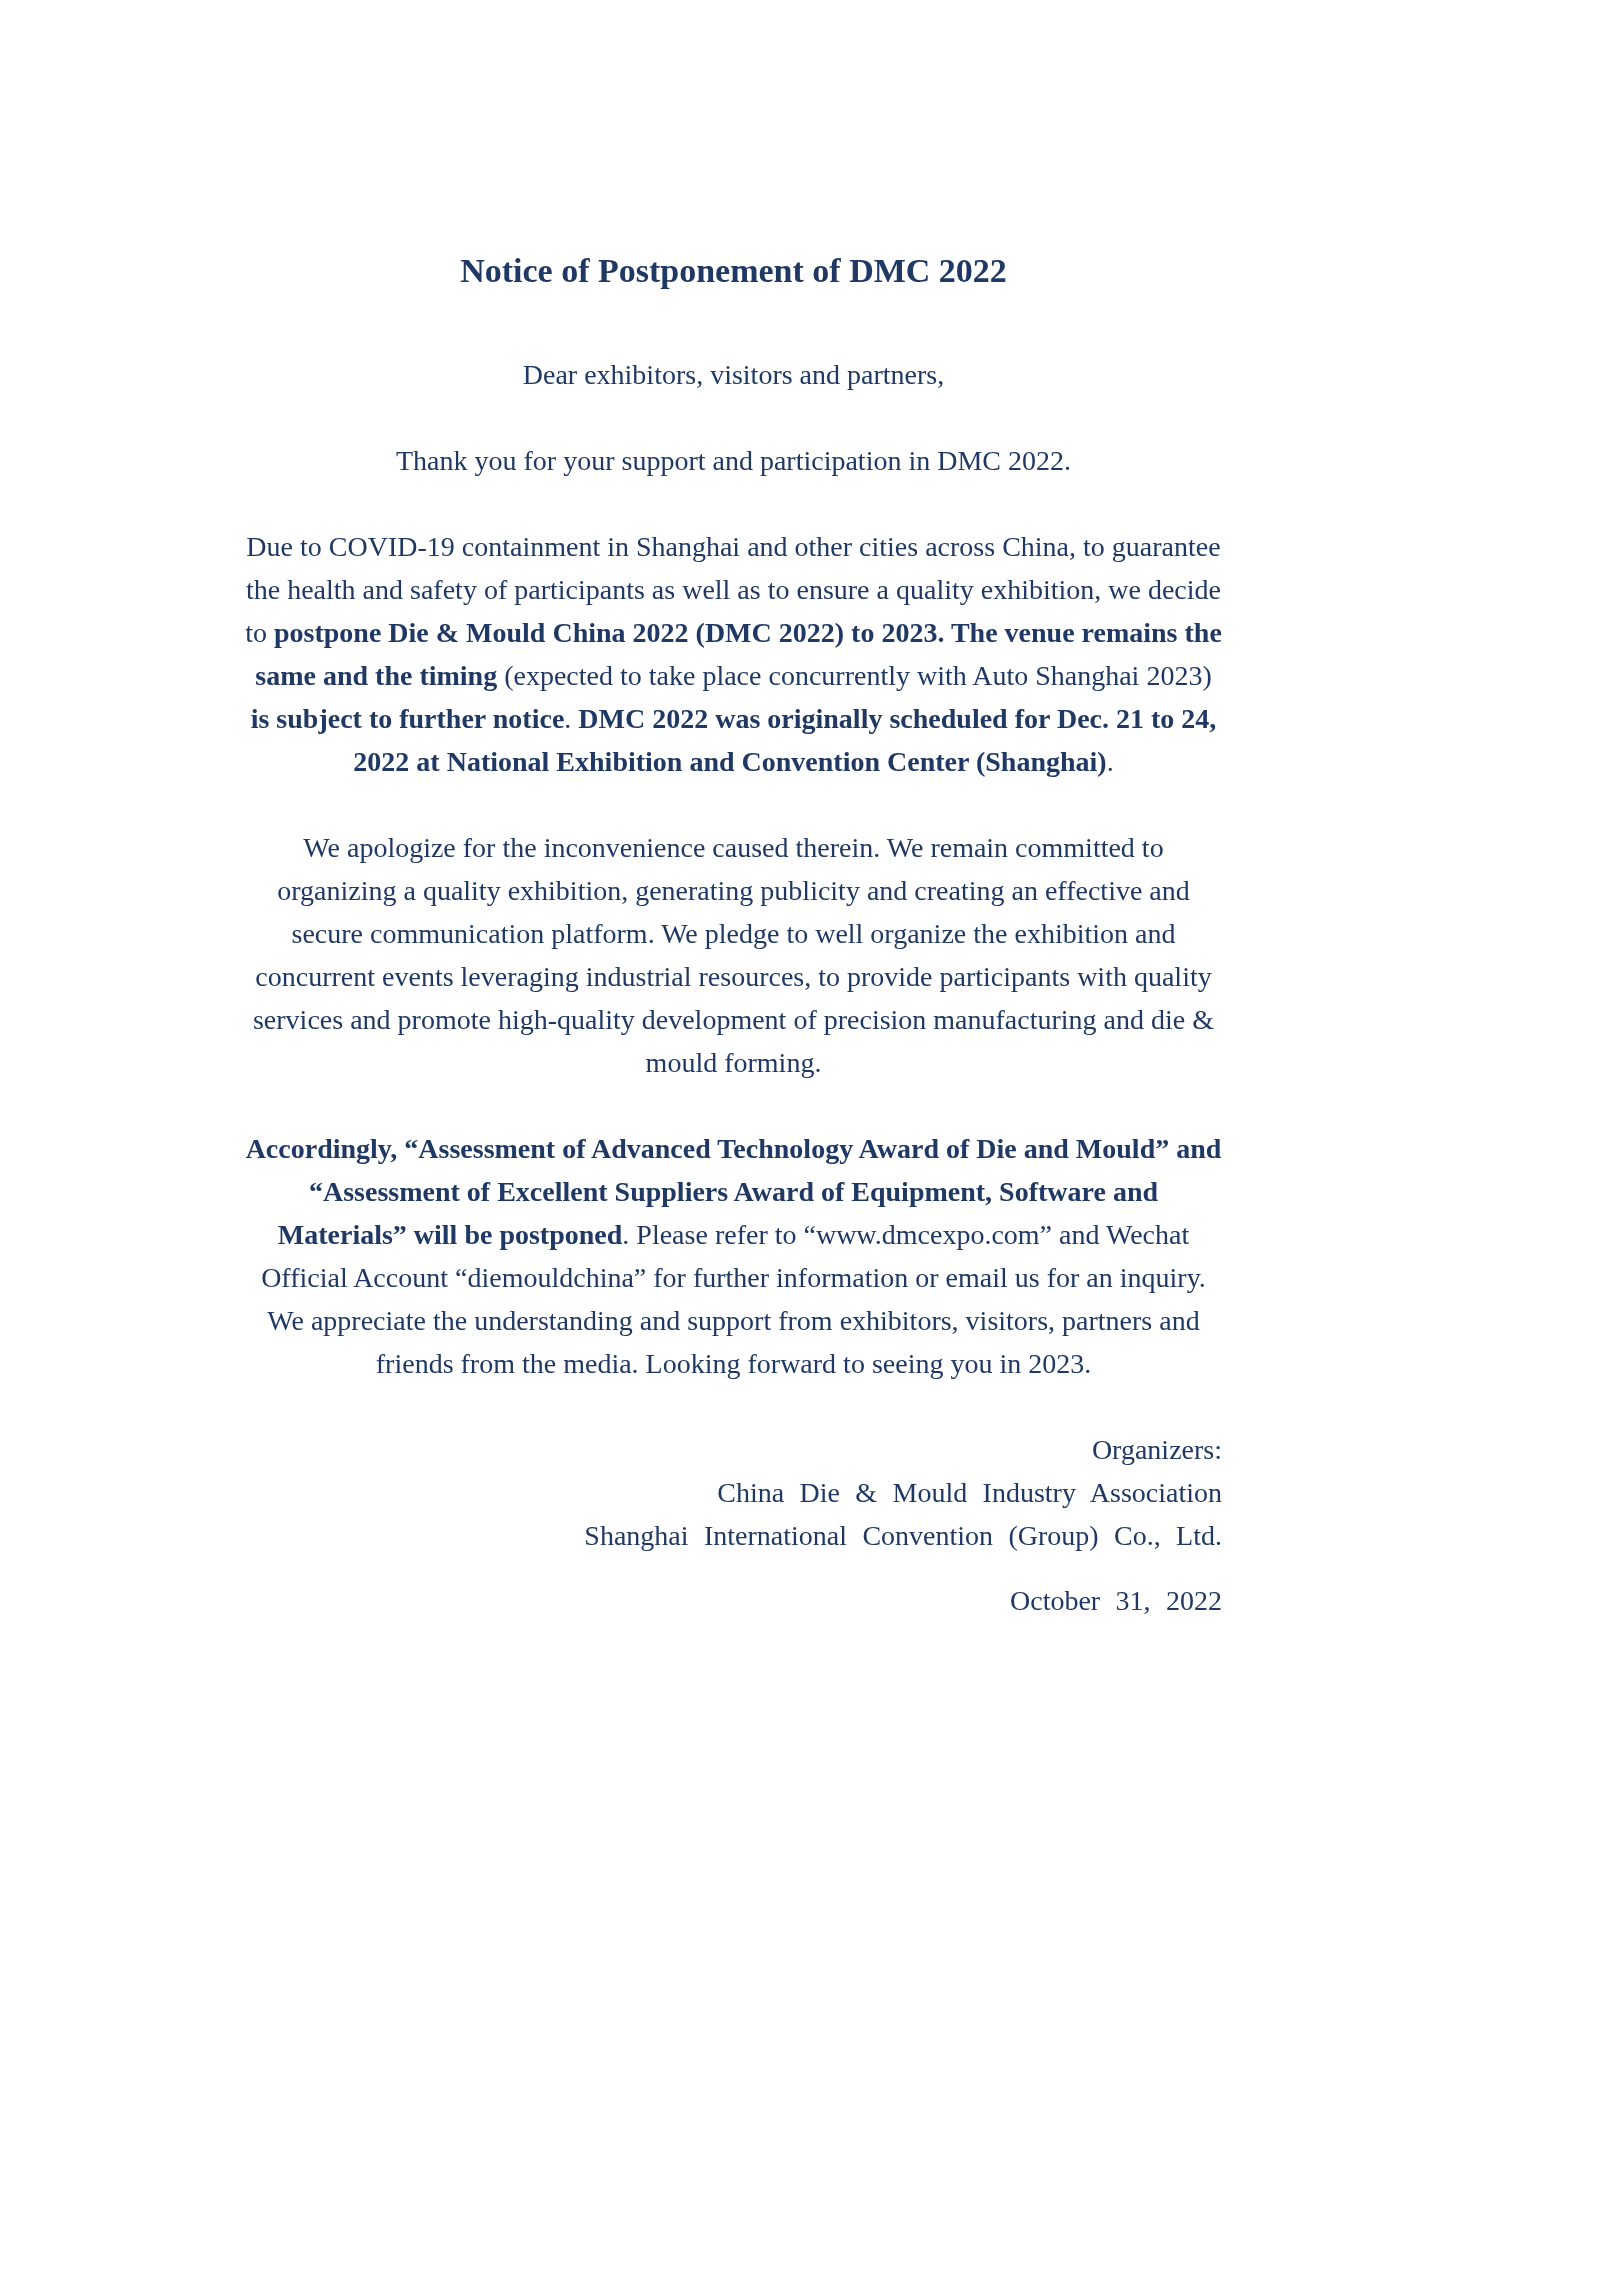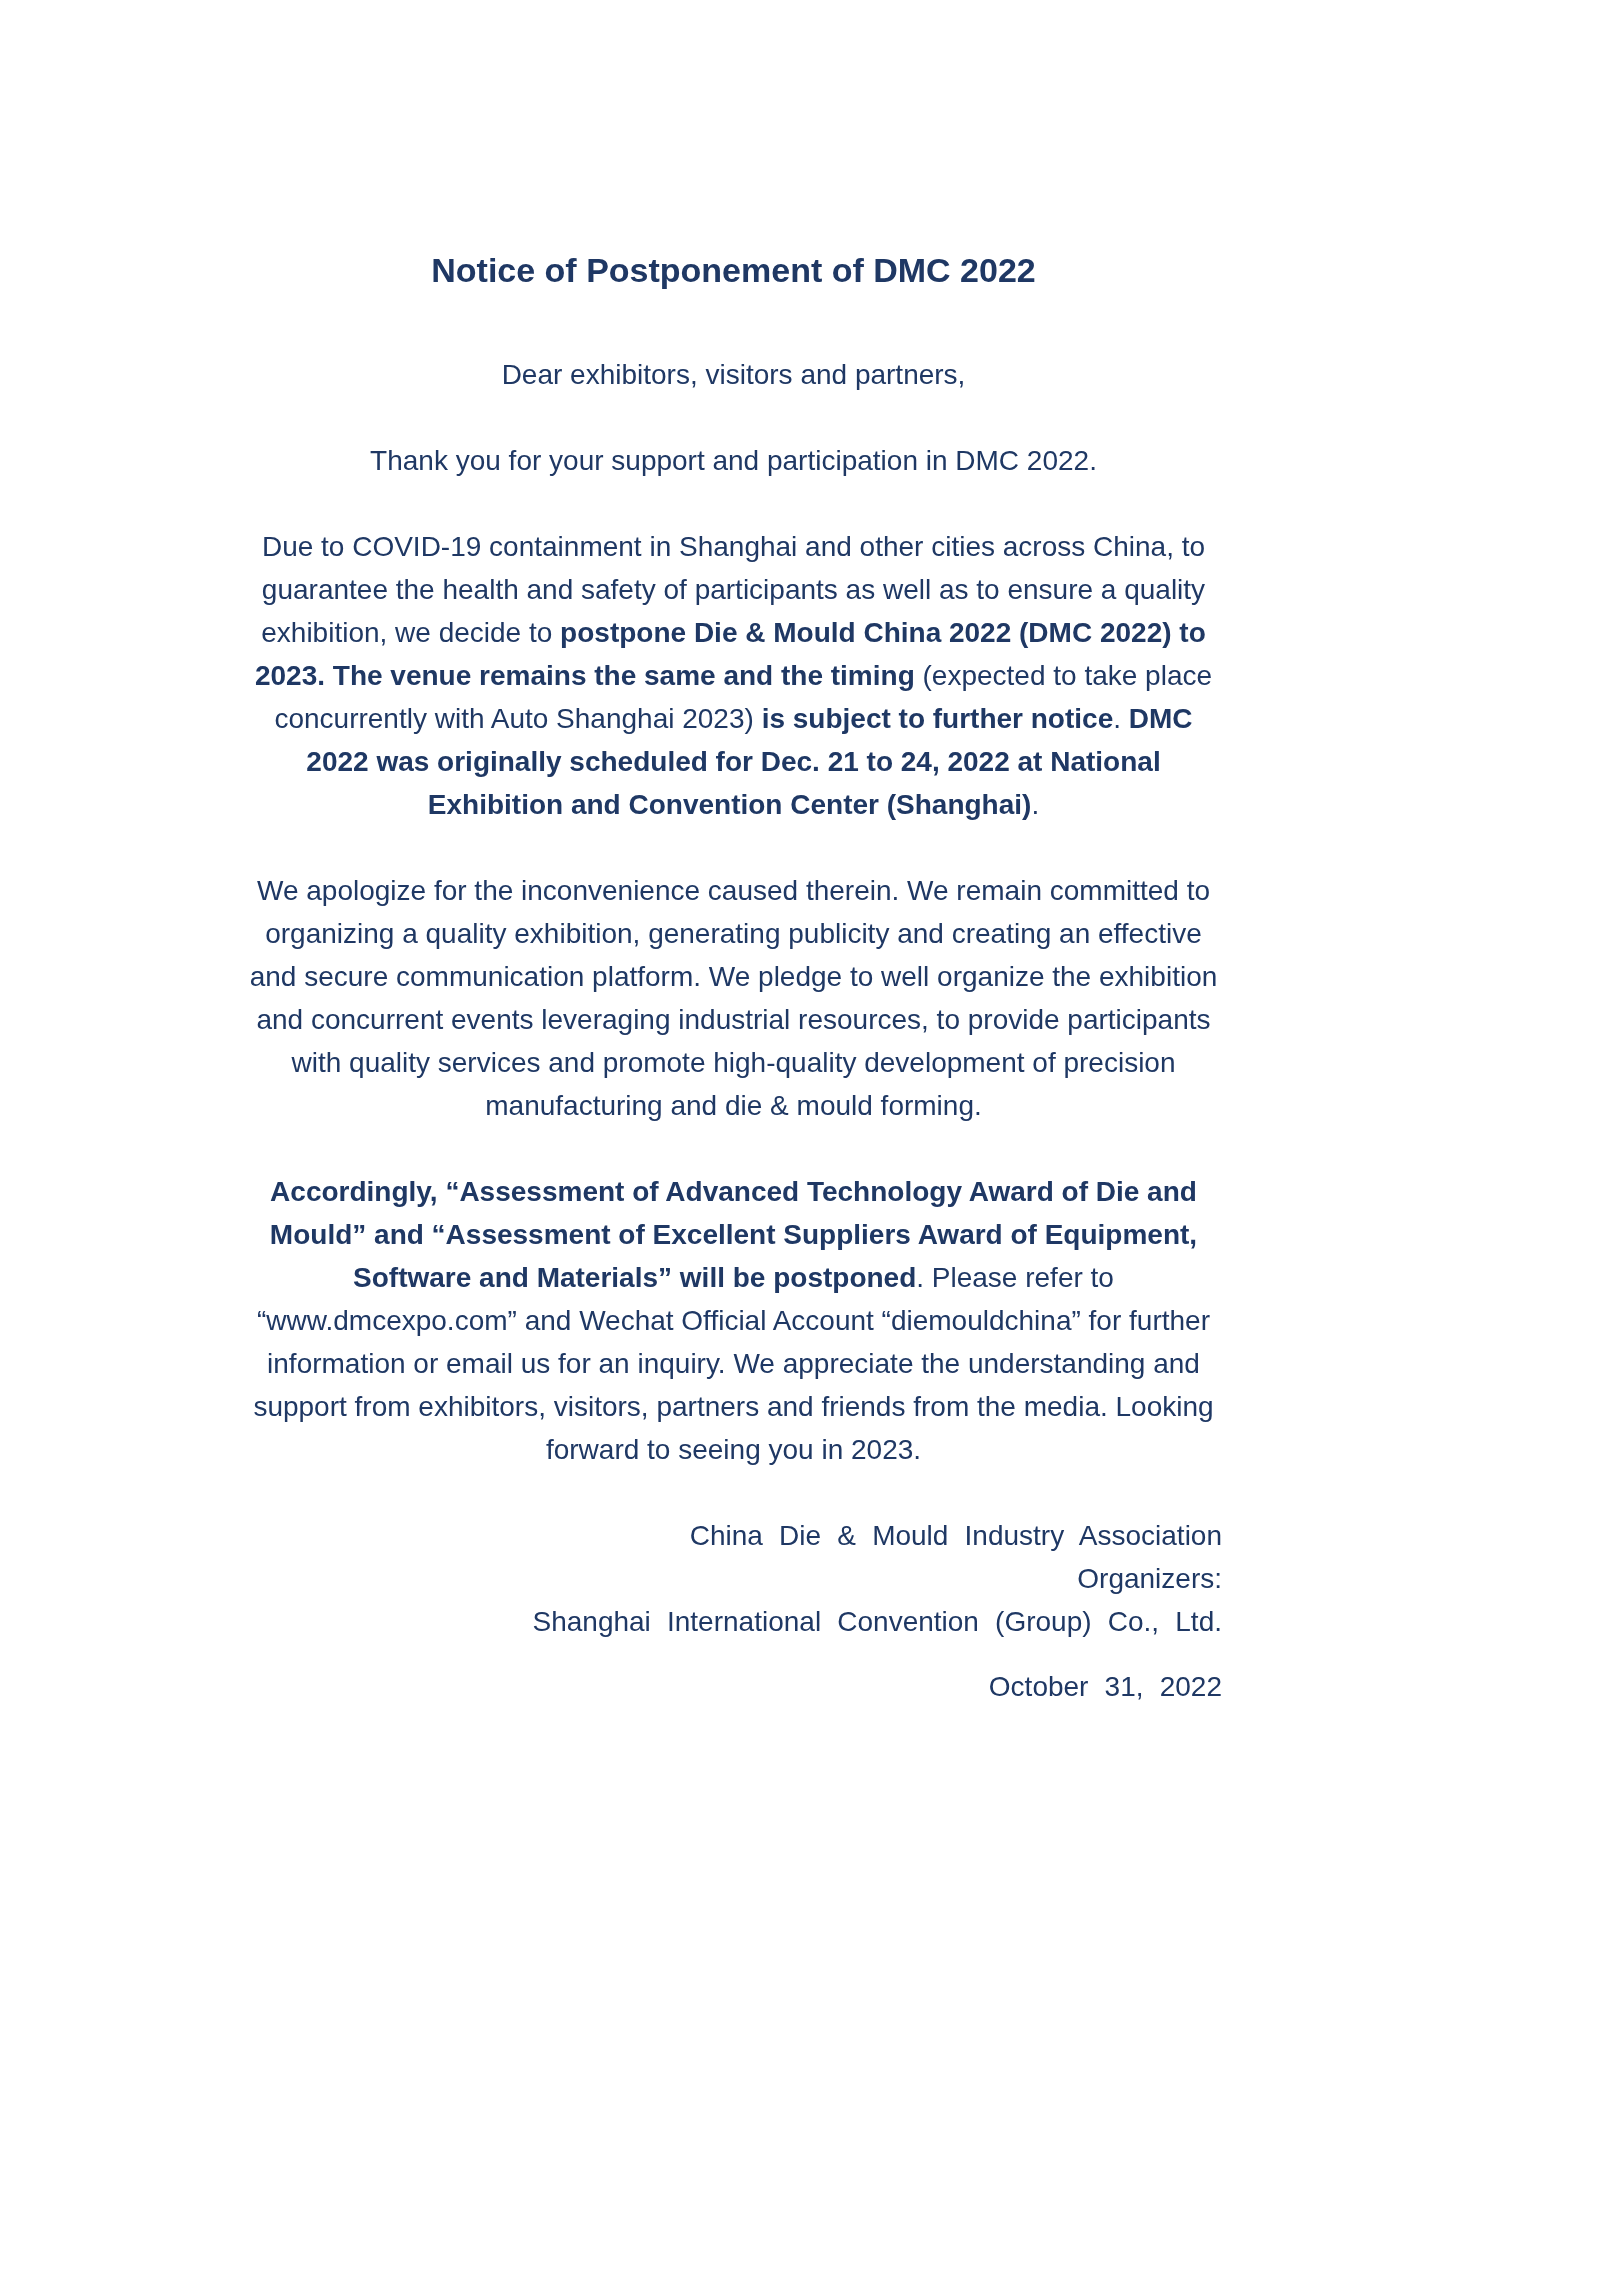--- a/index.html
+++ b/index.html
@@ -12,21 +12,21 @@
     height: 2293px;
     overflow: hidden;
   }
   .page {
     box-sizing: border-box;
     width: 1461px;
     height: 2293px;
     padding: 245px 239px 0 245px;
     background: #ffffff;
     color: #1f3864;
-    font-family: Liberation Sans, sans-serif;
+    font-family: Liberation Serif, serif;
     font-size: 28px;
     line-height: 43px;
   }
   .doc-title {
     font-size: 34px;
     font-weight: bold;
     text-align: center;
     line-height: 51px;
     margin: 0 0 57px 0;
   }
@@ -60,20 +60,20 @@
 
   <p>Thank you for your support and participation in DMC 2022.</p>
 
   <p class="just"><span class="r">Due to COVID-19 containment in Shanghai and other cities across China, to guarantee the health and safety of participants as well as to ensure a quality exhibition, we decide to </span><span class="b">postpone Die &amp; Mould China 2022 (DMC 2022) to 2023. The venue remains the same and the timing </span><span class="r">(expected to take place concurrently with Auto Shanghai 2023) </span><span class="b">is subject to further notice</span><span class="r">. </span><span class="b">DMC 2022 was originally scheduled for Dec. 21 to 24, 2022 at National Exhibition and Convention Center (Shanghai)</span><span class="r">.</span></p>
 
   <p class="just">We apologize for the inconvenience caused therein. We remain committed to organizing a quality exhibition, generating publicity and creating an effective and secure communication platform. We pledge to well organize the exhibition and concurrent events leveraging industrial resources, to provide participants with quality services and promote high-quality development of precision manufacturing and die &amp; mould forming.</p>
 
   <p class="just"><span class="b">Accordingly, “Assessment of Advanced Technology Award of Die and Mould” and “Assessment of Excellent Suppliers Award of Equipment, Software and Materials” will be postponed</span><span class="r">. Please refer to “www.dmcexpo.com” and Wechat Official Account “diemouldchina” for further information or email us for an inquiry. We appreciate the understanding and support from exhibitors, visitors, partners and friends from the media. Looking forward to seeing you in 2023.</span></p>
 
   <div class="closing">
+    <p>Organizers:</p>
     <p>China Die &amp; Mould Industry Association</p>
-    <p>Organizers:</p>
     <p>Shanghai International Convention (Group) Co., Ltd.</p>
     <p class="date-line">October 31, 2022</p>
   </div>
 
 </div>
 
 
 </body></html>

